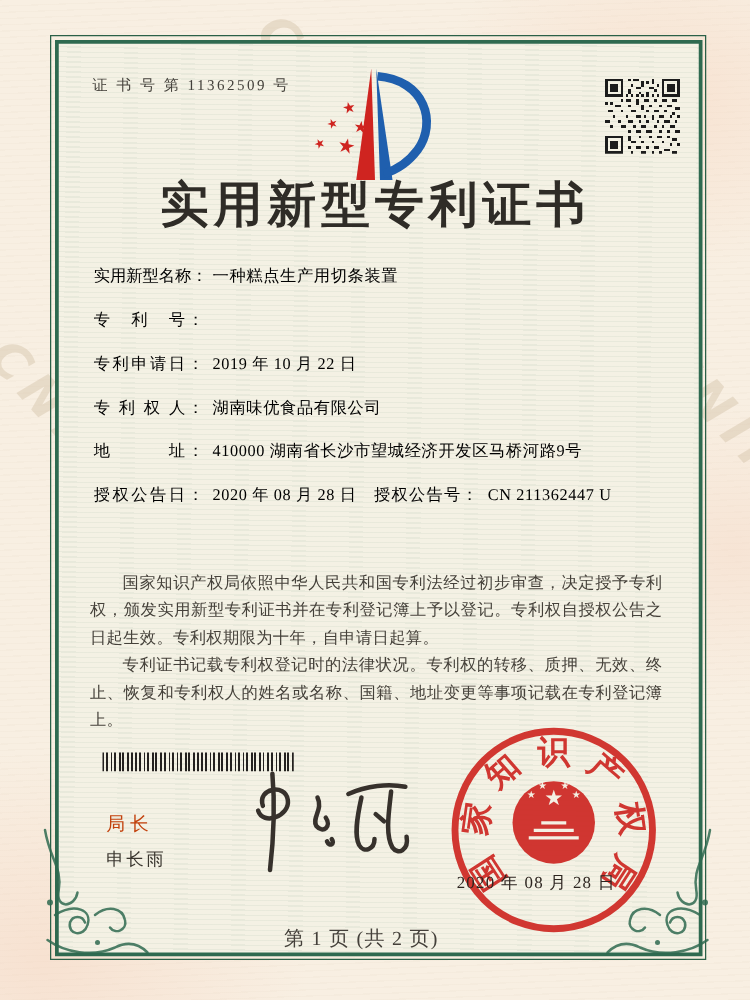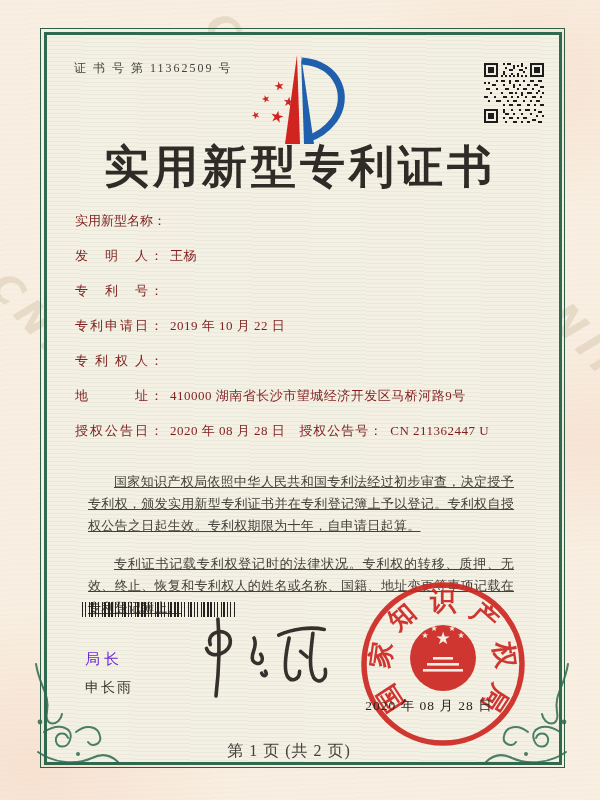--- a/index.html
+++ b/index.html
@@ -31,42 +31,42 @@
     background:
       repeating-linear-gradient(1deg, rgba(128,164,140,.10) 0 1px, transparent 1px 4px),
       #f4f1e4;}
   .content{position:absolute;inset:0;z-index:3;}
 
   
   .cert-no{position:absolute;left:74px;top:60px;font-size:12px;letter-spacing:2px;color:#43403a;}
   .logo{position:absolute;left:244px;top:54px;width:112px;height:94px;}
   .qr{position:absolute;left:484px;top:63px;width:60px;height:60px;}
   .title{position:absolute;left:0;top:137px;width:600px;text-align:center;
-    font-size:45px;font-weight:bold;letter-spacing:4px;color:#2f2c27;}
-
-  
-  .fields{position:absolute;left:75px;top:212px;width:460px;font-size:13px;color:#7f1d1d;}
+    font-size:39px;font-weight:bold;letter-spacing:4px;color:#2f2c27;}
+
+  
+  .fields{position:absolute;left:75px;top:212px;width:460px;font-size:13px;color:#000000;}
   .f-row{display:flex;align-items:baseline;height:20px;margin-bottom:15px;white-space:nowrap;}
   .f-label{display:inline-block;width:88px;text-align:justify;text-align-last:justify;letter-spacing:0;}
   .f-value{margin-left:7px;letter-spacing:.5px;}
   .f-label2{letter-spacing:1px;margin-left:14px;}
 
   
   .paras{position:absolute;left:72px;top:455px;width:458px;font-size:13px;line-height:22px;
     color:#45413a;text-align:justify;}
-  .paras p{margin:16px;text-indent:2em;letter-spacing:.3px;text-decoration:underline;}
+  .paras p{margin:0;text-indent:2em;letter-spacing:.3px;}
 
   
   .barcode{position:absolute;left:82px;top:602px;width:153px;height:15px;
     background:repeating-linear-gradient(90deg,
       #24211f 0 1.2px, transparent 1.2px 2.6px,
       #24211f 2.6px 4.2px, transparent 4.2px 6.6px);}
 
   
-  .director-title{position:absolute;left:85px;top:650px;font-size:15px;letter-spacing:4px;color:#6d28d9;
+  .director-title{position:absolute;left:85px;top:650px;font-size:15px;letter-spacing:4px;color:#c2410c;
     font-family:"Liberation Sans","DejaVu Sans",sans-serif;}
   .director-name{position:absolute;left:85px;top:679px;font-size:14px;letter-spacing:2px;color:#3a362f;
     font-family:"Liberation Sans","DejaVu Sans",sans-serif;}
   .signature{position:absolute;left:178px;top:610px;width:152px;height:94px;}
 
   
   .seal{position:absolute;left:357px;top:578px;width:172px;height:172px;}
 
   
   .page-no{position:absolute;left:0;top:741px;width:578px;text-align:center;font-size:16px;
@@ -139,34 +139,32 @@
           <rect x="2" y="24" width="3" height="3"></rect>
         <path d="M9 0h1v1h-1zM11 0h2v1h-2zM14 1h1v2h-1zM10 2h1v1h-1zM12 3h2v1h-2zM9 4h1v2h-1zM13 5h1v1h-1zM16 1h1v1h-1zM18 0h1v2h-1zM20 2h1v1h-1zM17 3h2v1h-2zM19 4h1v1h-1zM16 5h1v1h-1zM8 6h1v1h-1zM10 6h1v1h-1zM12 6h1v1h-1zM14 6h1v1h-1zM16 6h1v1h-1zM18 6h1v1h-1zM20 6h1v1h-1zM6 8h1v1h-1zM8 8h2v1h-2zM12 8h1v2h-1zM15 8h2v1h-2zM19 8h1v1h-1zM22 8h2v1h-2zM26 8h2v1h-2zM0 9h1v1h-1zM2 9h1v1h-1zM4 10h2v1h-2zM9 10h1v1h-1zM14 10h1v2h-1zM17 10h1v1h-1zM21 10h1v1h-1zM24 10h2v1h-2zM27 11h2v1h-2zM1 12h2v1h-2zM6 12h1v1h-1zM10 12h2v1h-2zM16 12h1v1h-1zM19 12h2v1h-2zM23 12h1v1h-1zM26 13h1v1h-1zM3 14h1v1h-1zM8 14h1v1h-1zM12 14h2v1h-2zM15 14h1v1h-1zM18 14h1v2h-1zM21 14h2v1h-2zM25 14h1v1h-1zM28 14h1v1h-1zM0 16h2v1h-2zM5 16h1v1h-1zM9 16h2v1h-2zM13 16h1v1h-1zM16 16h1v1h-1zM20 16h1v1h-1zM23 16h2v1h-2zM27 16h1v1h-1zM2 18h1v1h-1zM6 18h2v1h-2zM11 18h1v1h-1zM14 18h2v1h-2zM19 18h1v1h-1zM22 18h1v1h-1zM25 18h2v1h-2zM9 20h1v1h-1zM12 20h2v1h-2zM16 20h2v1h-2zM21 20h1v1h-1zM24 20h1v1h-1zM27 20h2v1h-2zM9 22h1v2h-1zM13 22h1v1h-1zM17 22h1v1h-1zM20 22h2v1h-2zM24 22h1v1h-1zM26 23h2v1h-2zM10 24h2v1h-2zM14 24h1v1h-1zM18 24h1v1h-1zM22 24h1v1h-1zM25 25h1v1h-1zM28 25h1v1h-1zM9 26h1v1h-1zM12 26h2v1h-2zM16 26h1v1h-1zM19 26h2v1h-2zM23 27h2v1h-2zM10 28h1v1h-1zM14 28h2v1h-2zM18 28h1v1h-1zM21 28h1v1h-1zM26 28h2v1h-2z"></path>
       </g>
     </svg>
 
     <div class="title">实用新型专利证书</div>
 
     <div class="fields">
       <div class="f-row">
         <span class="f-label">实用新型名称：</span>
-      </div>
-      <div class="f-row">
-        <span class="f-label">发　明　人：</span>
-        <span class="f-value">王杨</span>
+        <span class="f-value">一种糕点生产用切条装置</span>
       </div>
       <div class="f-row">
         <span class="f-label">专　利　号：</span>
       </div>
       <div class="f-row">
         <span class="f-label">专利申请日：</span>
         <span class="f-value">2019 年 10 月 22 日</span>
       </div>
       <div class="f-row">
         <span class="f-label">专 利 权 人：</span>
+        <span class="f-value">湖南味优食品有限公司</span>
       </div>
       <div class="f-row">
         <span class="f-label">地　　　址：</span>
         <span class="f-value">410000 湖南省长沙市望城经济开发区马桥河路9号</span>
       </div>
       <div class="f-row">
         <span class="f-label">授权公告日：</span>
         <span class="f-value">2020 年 08 月 28 日</span>
         <span class="f-label2">授权公告号：</span>
         <span class="f-value">CN 211362447 U</span>

